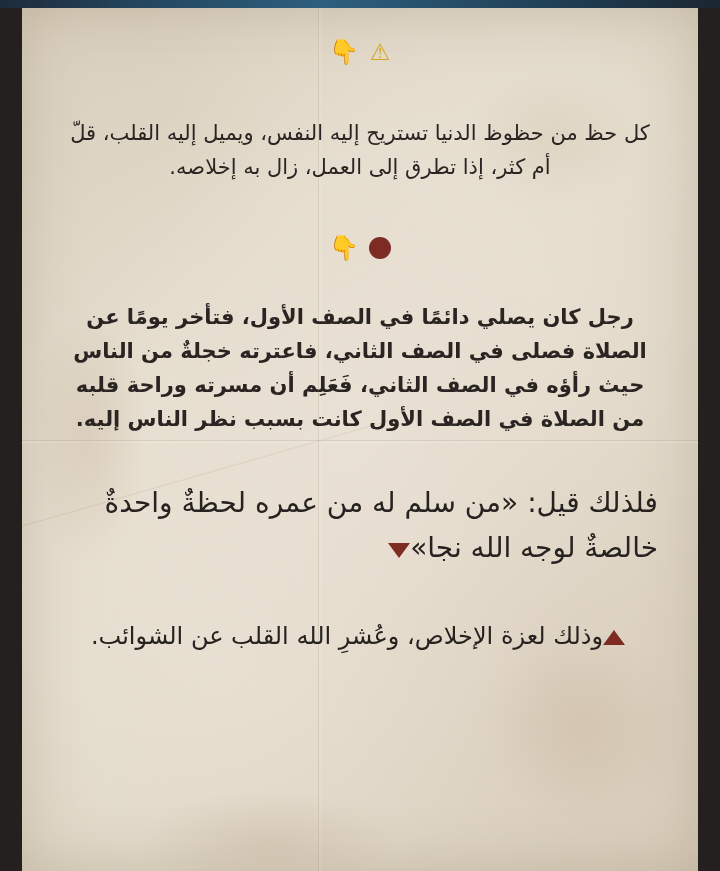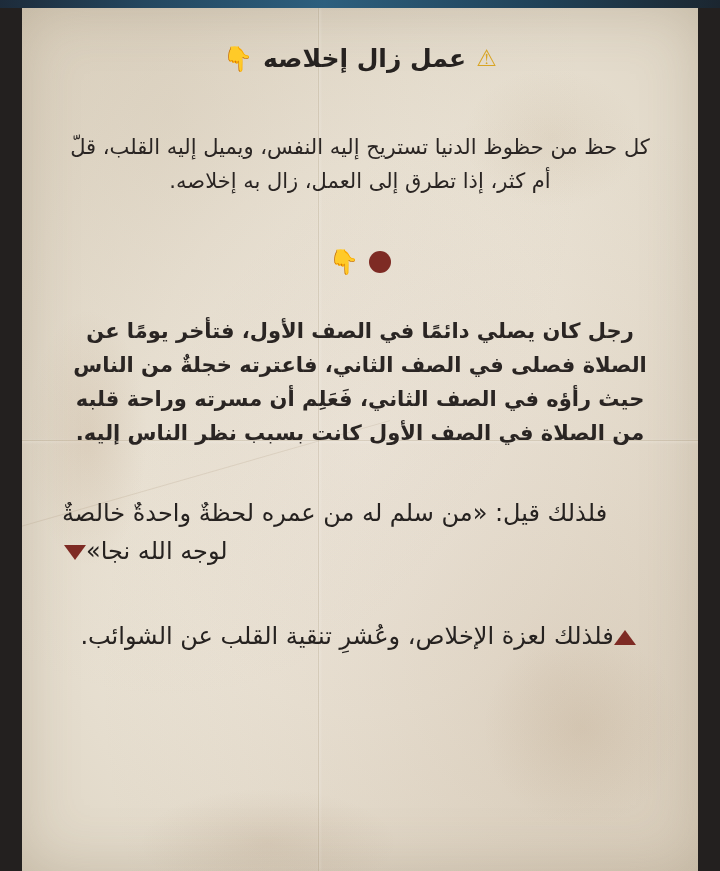--- a/index.html
+++ b/index.html
@@ -154,24 +154,24 @@
     font-weight: bold;
     direction: rtl;
     display: flex;
     align-items: center;
     justify-content: center;
     gap: 10px;
     margin-top: 52px;
   }
 
   .quote-block {
-    font-size: 24px;
+    font-size: 28px;
     line-height: 1.62;
     direction: rtl;
-    text-align: left;
+    text-align: right;
     margin: 44px 10px 0 10px;
   }
 
   .closing-block {
     font-size: 24px;
     line-height: 1.62;
     direction: rtl;
     text-align: center;
     margin: 46px 16px 0 16px;
   }
@@ -191,36 +191,35 @@
     <div class="crease diag"></div>
     <div class="stain s1"></div>
     <div class="stain s2"></div>
     <div class="stain s3"></div>
     <div class="stain s4"></div>
 
     <div class="content">
 
       <div class="heading">
         <span class="inline-icon warn-icon">⚠</span>
-        <span>عمل زال إخلاصه</span>
         <span class="inline-icon point-icon">👇</span>
       </div>
 
       <p class="para block-gap-1">كل حظ من حظوظ الدنيا تستريح إليه النفس، ويميل إليه القلب، قلّ أم كثر، إذا تطرق إلى العمل، زال به إخلاصه.</p>
 
       <div class="example-line">
         <span class="circle-icon"></span>
         <span class="inline-icon point-icon">👇</span>
       </div>
 
       <p class="para block-gap-2">رجل كان يصلي دائمًا في الصف الأول، فتأخر يومًا عن الصلاة فصلى في الصف الثاني، فاعترته خجلةٌ من الناس حيث رأؤه في الصف الثاني، فَعَلِم أن مسرته وراحة قلبه من الصلاة في الصف الأول كانت بسبب نظر الناس إليه.</p>
 
       <div class="quote-block">
         <span>فلذلك قيل: «من سلم له من عمره لحظةٌ واحدةٌ خالصةٌ لوجه الله نجا»</span><span class="tri-down"></span>
       </div>
 
       <div class="closing-block">
-        <span class="tri-up"></span><span>فلذلك لعزة الإخلاص، وعُشرِ تنقية القلب عن الشوائب.</span>
+        <span class="tri-up"></span><span>وذلك لعزة الإخلاص، وعُشرِ الله القلب عن الشوائب.</span>
       </div>
 
     </div>
   </div>
 </div>
 
 </body></html>

